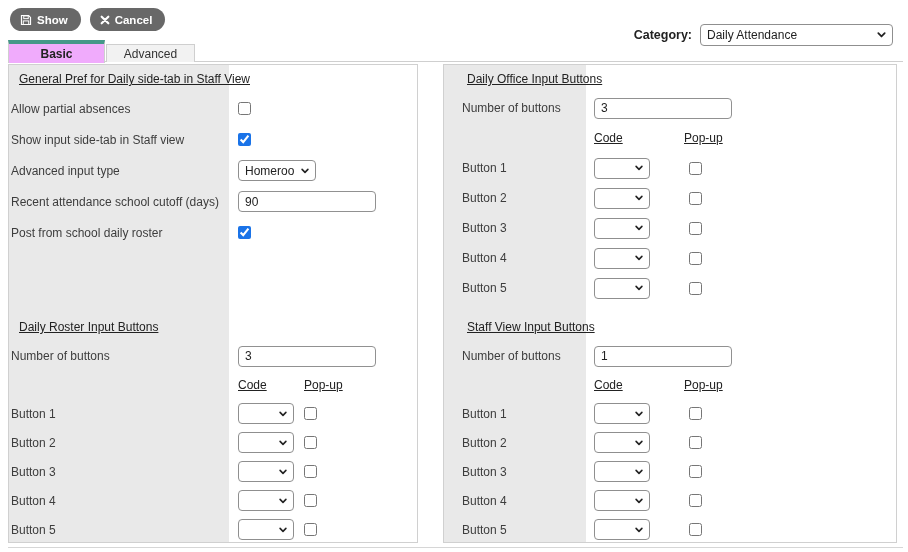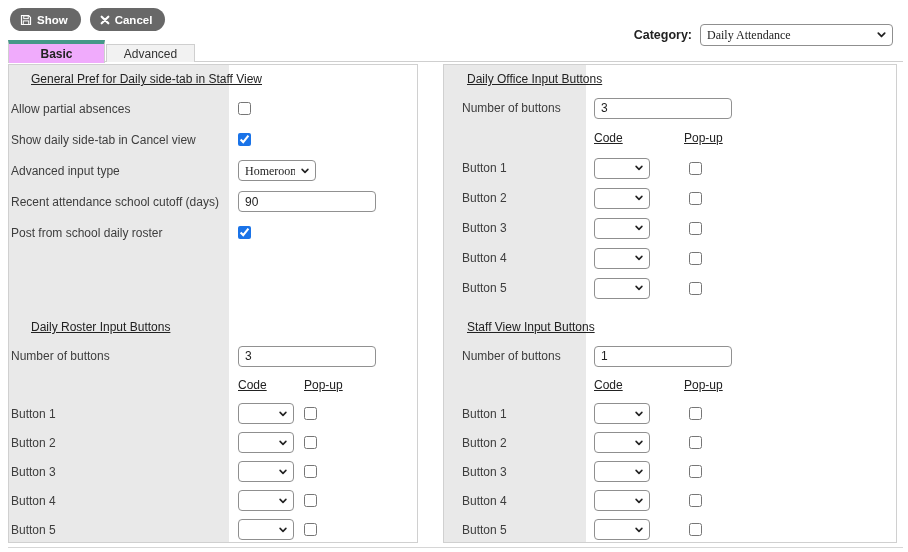--- a/index.html
+++ b/index.html
@@ -11,21 +11,21 @@
   .pill-btn{display:inline-flex;align-items:center;gap:5px;background:#686868;color:#fff;
             border:none;border-radius:12px;height:23px;padding:0 13px 0 10px;
             font-family:"Liberation Sans",sans-serif;font-size:11.5px;font-weight:bold;cursor:pointer;}
   .pill-btn svg{display:block;}
   .category-group{position:absolute;top:8px;right:15px;display:flex;align-items:center;gap:8px;margin-top:16px;}
   .category-label{font-size:12.5px;font-weight:bold;color:#222;}
 
   
   .selwrap{position:relative;display:inline-flex;align-items:center;}
   .selwrap select{appearance:none;-webkit-appearance:none;border:1px solid #8f8f8f;border-radius:4px;
-                  background:#fff;font-family:Liberation Serif, serif;font-size:12px;color:#222;
+                  background:#fff;font-family:Liberation Sans, sans-serif;font-size:12px;color:#222;
                   padding:0 20px 0 6px;height:22px;box-sizing:border-box;}
   .selwrap .chev{position:absolute;right:6px;top:50%;transform:translateY(-50%);pointer-events:none;}
   .sel-category select{width:193px;}
   .sel-homeroom select{width:78px;height:21px;}
   .sel-code select{width:56px;height:21px;}
 
   
   .tabline{position:absolute;left:8px;top:61px;width:895px;height:1px;background:#cfcfcf;}
   .tab{box-sizing:border-box;display:flex;align-items:center;justify-content:center;cursor:pointer;}
   .tab-basic{position:absolute;left:8px;top:40px;width:97px;height:23px;background:#f0abfc;
@@ -38,21 +38,21 @@
   .panel{position:absolute;top:64px;height:479px;border:1px solid #d0d0d0;background:#fff;box-sizing:border-box;}
   .panel-left{left:8px;width:410px;}
   .panel-right{left:443px;width:454px;}
   .labelbg{position:absolute;top:0;bottom:0;left:0;background:#e9e9e9;}
   .panel-left .labelbg{width:220px;}
   .panel-right .labelbg{width:142px;}
   .panel .rows{position:relative;z-index:1;}
 
   .sec-header{display:flex;align-items:center;height:28px;font-size:12px;color:#222;
               text-decoration:underline;}
-  .panel-left .sec-header{padding-left:22px;}
+  .panel-left .sec-header{padding-left:10px;}
   .panel-right .sec-header{padding-left:23px;}
 
   .row{display:flex;align-items:center;}
   .row .lbl{font-size:12px;color:#3d3d3d;box-sizing:border-box;flex:none;}
   .panel-left .lbl{width:229px;padding-left:2px;}
   .panel-right .lbl{width:150px;padding-left:18px;}
   .row .inp{flex:1;display:flex;align-items:center;position:relative;}
 
   .h31{height:31px;} .h30{height:30px;} .h29{height:29px;} .h28{height:28px;}
   .spacer-l{height:65px;} .spacer-r{height:10px;}
@@ -119,21 +119,21 @@
       <div class="sec-header">General Pref for Daily side-tab in Staff View</div>
 
       <div class="row h31">
         <div class="lbl">Allow partial absences</div>
         <div class="inp">
             <input type="checkbox" style="">
           </div>
       </div>
 
       <div class="row h31">
-        <div class="lbl">Show daily side-tab in Cancel view</div>
+        <div class="lbl">Show input side-tab in Staff view</div>
         <div class="inp">
             <input type="checkbox" checked="" style="">
           </div>
       </div>
 
       <div class="row h31">
         <div class="lbl">Advanced input type</div>
         <div class="inp">
           <span class="selwrap sel-homeroom">
             <select><option>Homeroom</option></select>

